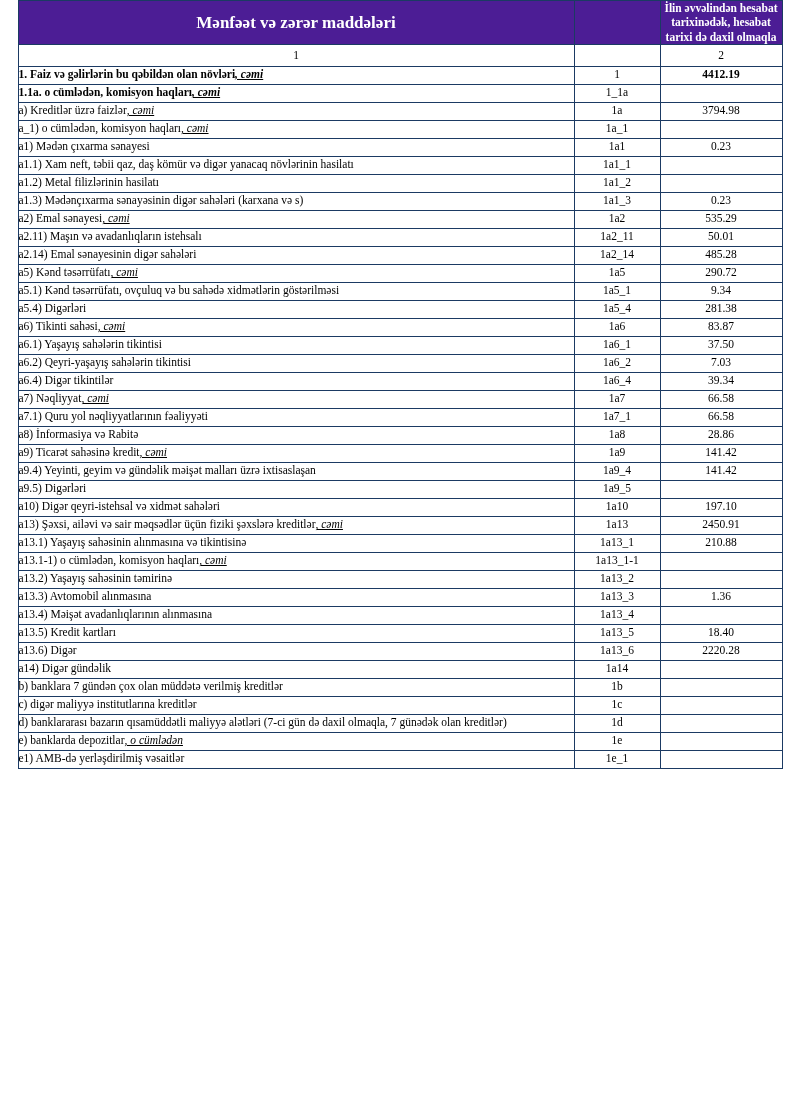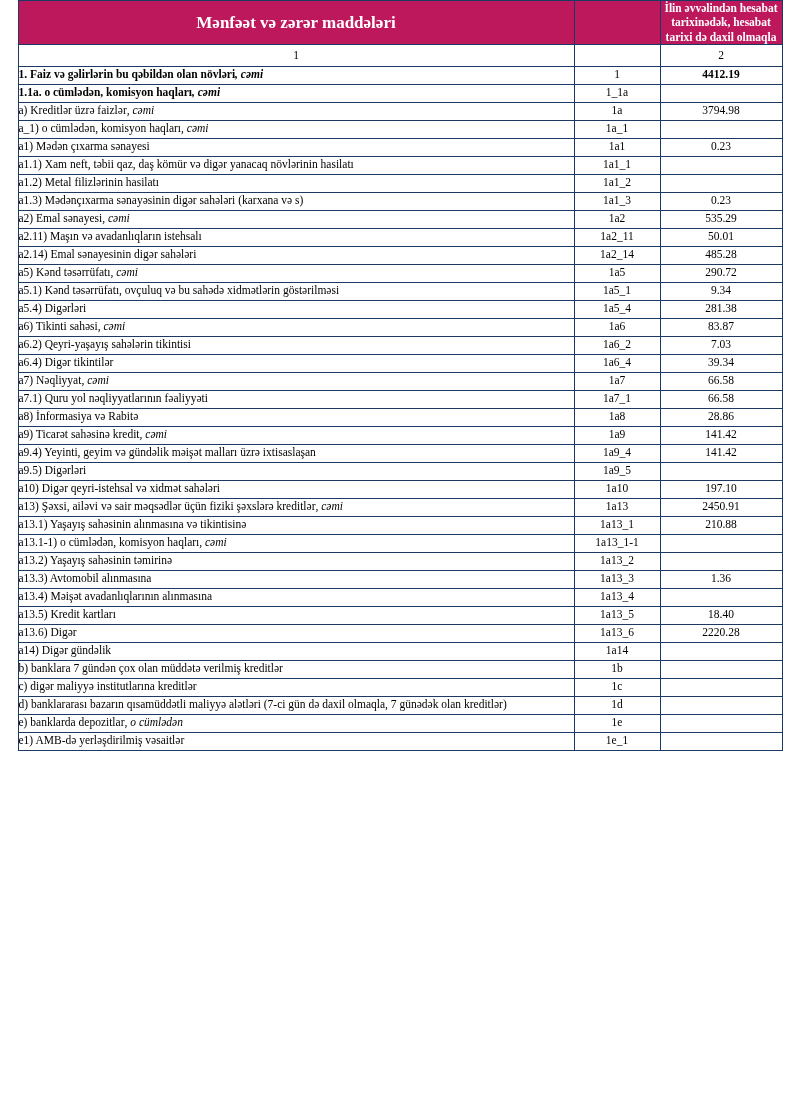--- a/index.html
+++ b/index.html
@@ -27,21 +27,21 @@
   table.report col.c1 { width: 556px; }
   table.report col.c2 { width: 86px; }
   table.report col.c3 { width: 122px; }
 
   table.report th, table.report td {
     border: 1px solid #1b3a63;
     padding: 0;
     vertical-align: middle;
   }
   thead th {
-    background: #be185d;
+    background: #4c1d95;
     color: #ffffff;
     font-weight: bold;
     font-size: 11.5px;
     text-align: center;
     line-height: 1.25;
     padding: 6px 8px;
     border: 1px solid #1f3864;
   }
   thead th.head-label {
     font-size: 17px;
@@ -65,21 +65,21 @@
   }
   td.code {
     text-align: center;
     font-size: 11.5px;
   }
   td.value {
     text-align: center;
     padding-right: 6px;
   }
   .bold { font-weight: bold; }
-  .ital { font-style: italic; }
+  .ital { font-style: italic; text-decoration: underline; }
   
   .i0 { padding-left: 6px; }
   .i1 { padding-left: 16px; }
   .i2 { padding-left: 28px; }
   .i3 { padding-left: 40px; }
 </style>
 </head>
 <body>
 
 <div class="sheet">
@@ -171,20 +171,25 @@
           <td class="label i3">a5.4) Digərləri</td>
           <td class="code">1a5_4</td>
           <td class="value">281.38</td>
         </tr>
         <tr>
           <td class="label i2">a6) Tikinti sahəsi<span class="ital">, cəmi</span></td>
           <td class="code">1a6</td>
           <td class="value">83.87</td>
         </tr>
         <tr>
+          <td class="label i3">a6.1) Yaşayış sahələrin tikintisi</td>
+          <td class="code">1a6_1</td>
+          <td class="value">37.50</td>
+        </tr>
+        <tr>
           <td class="label i3">a6.2) Qeyri-yaşayış sahələrin tikintisi</td>
           <td class="code">1a6_2</td>
           <td class="value">7.03</td>
         </tr>
         <tr>
           <td class="label i3">a6.4) Digər tikintilər</td>
           <td class="code">1a6_4</td>
           <td class="value">39.34</td>
         </tr>
         <tr>

